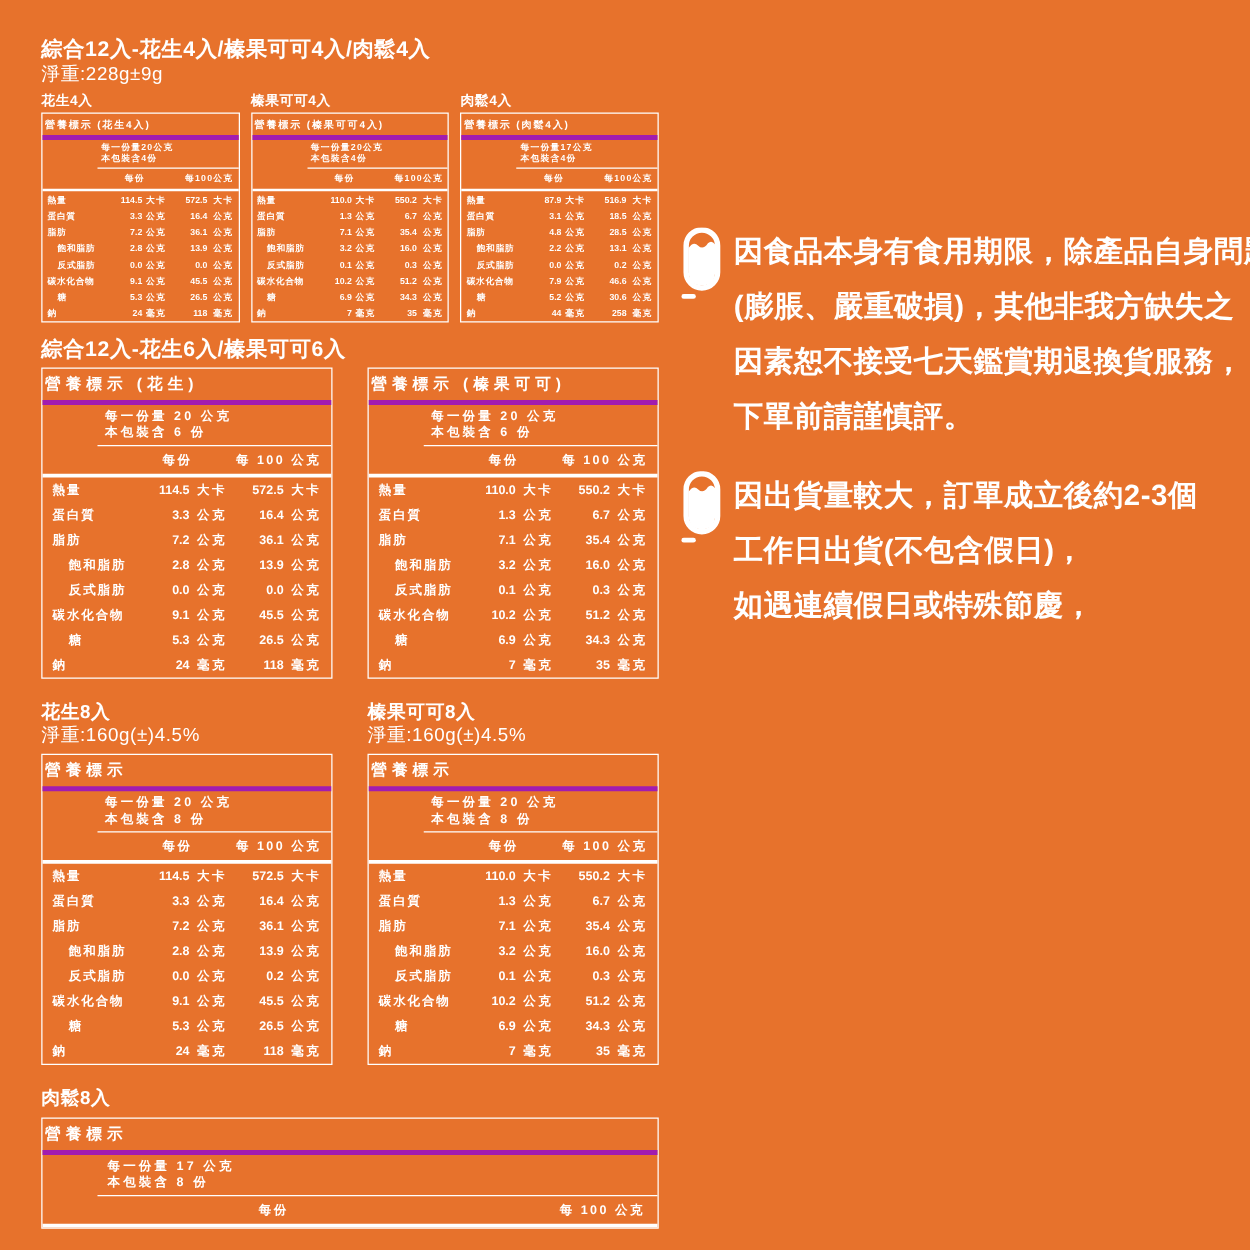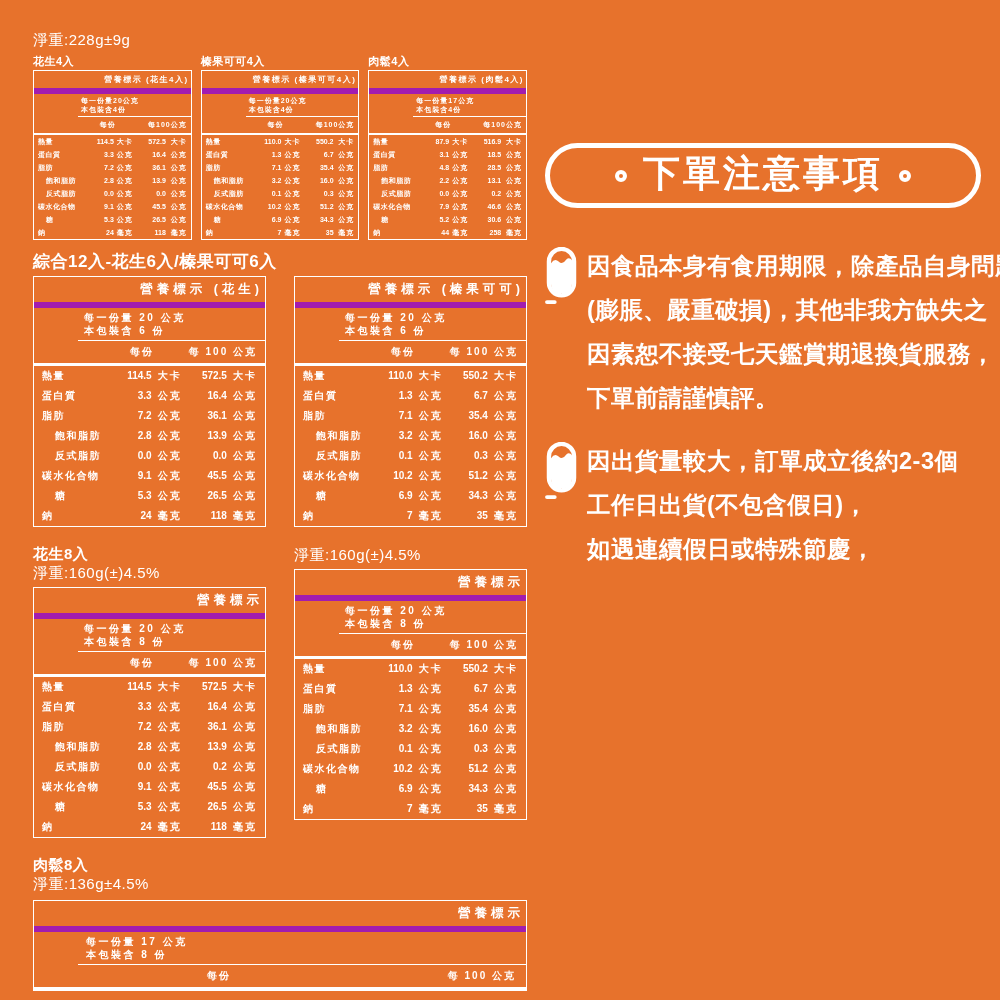--- a/index.html
+++ b/index.html
@@ -18,21 +18,21 @@
   .sec-weight { font-size:15px; font-weight:normal; line-height:20px; letter-spacing:0.5px; }
   .pack-label-sm { font-size:11px; font-weight:bold; line-height:14px; margin-bottom:2px; letter-spacing:0.5px; }
   .pack-label-md { font-size:15px; font-weight:bold; line-height:18px; letter-spacing:0.5px; }
 
   .tri-row { display:flex; gap:9px; margin-top:4px; }
   .tri-row > div { flex:1; }
   .duo-row { display:flex; gap:28px; margin-top:4px; }
   .duo-row > div { flex:1; }
 
   .ntable { border:1px solid #fff; font-weight:bold; }
-  .t-header { text-align:right; border-bottom:6px solid #a21caf; }
+  .t-header { text-align:left; border-bottom:4px solid #a21caf; }
   .t-servblock { border-bottom:1px solid #fff;margin-left:44px; }
   .t-colhead { display:flex; border-bottom:3px solid #fff; }
   .ch-sp {}
   .ch1 { text-align:center; }
   .ch2 { flex:1; text-align:right; }
   .t-row { display:flex; align-items:baseline; }
   .t-label {}
   .t-v1 { text-align:right; }
   .t-u1 {}
   .t-v2 { flex:1; text-align:right; }
@@ -93,20 +93,21 @@
   .note-2 { margin-top:19px; }
   .note-icon { width:33px; flex:0 0 33px; margin-right:9px; padding-top:3px; }
   .note-lines { font-size:23.5px; font-weight:bold; line-height:44px; letter-spacing:0.5px; white-space:nowrap; }
 </style>
 </head>
 <body style="background: rgb(231, 114, 44); color: rgb(255, 255, 255);">
 
 <div class="left-col">
 
   <div>
+    <div class="sec-title">綜合12入-花生4入/榛果可可4入/肉鬆4入</div>
     <div class="sec-weight">淨重:228g±9g</div>
     <div class="tri-row">
       <div>
         <div class="pack-label-sm">花生4入</div>
         <div class="ntable small">
           <div class="t-header">營養標示 (花生4入)</div>
           <div class="t-servblock">
             <div>每一份量20公克</div>
             <div>本包裝含4份</div>
           </div>
@@ -540,20 +541,21 @@
                 <span class="t-label">鈉</span>
                 <span class="t-v1">24</span>
                 <span class="t-u1">毫克</span>
                 <span class="t-v2">118</span>
                 <span class="t-u2">毫克</span>
               </div>
             </div>
         </div>
       </div>
       <div>
+        <div class="pack-label-md">榛果可可8入</div>
         <div class="sec-weight weight-gap">淨重:160g(±)4.5%</div>
         <div class="ntable medium">
           <div class="t-header">營養標示</div>
           <div class="t-servblock">
             <div>每一份量 20 公克</div>
             <div>本包裝含 8 份</div>
           </div>
           <div class="t-colhead">
             <span class="ch-sp"></span>
             <span class="ch1">每份</span>
@@ -617,44 +619,38 @@
                 <span class="t-u2">毫克</span>
               </div>
             </div>
         </div>
       </div>
     </div>
   </div>
 
   <div class="sec4">
     <div class="pack-label-md">肉鬆8入</div>
-    <div class="sec-weight weight-gap">淨重:136g±4.5%</div>
     <div class="ntable wide sec4-table">
       <div class="t-header">營養標示</div>
       <div class="t-servblock">
         <div>每一份量 17 公克</div>
         <div>本包裝含 8 份</div>
       </div>
       <div class="t-colhead">
         <span class="ch-sp"></span>
         <span class="ch1">每份</span>
         <span class="ch2">每 100 公克</span>
       </div>
 
     </div>
   </div>
 
 </div>
 
 <div class="right-col">
-  <div class="pill">
-    <span class="ring"></span>
-    <span class="pill-text">下單注意事項</span>
-    <span class="ring"></span>
-  </div>
 
   <div class="note note-1">
     <div class="note-icon">
       <svg viewBox="0 0 34 60" width="33" height="58">
         <rect x="4" y="2" width="26" height="48" rx="13" fill="none" stroke="#fff" stroke-width="4.5"></rect>
         <path d="M6 17 Q10 11 14 15 Q18 19 22 13 Q25 10 28 14 L28 36 Q28 48 17 48 Q6 48 6 36 Z" fill="#fff"></path>
         <rect x="0" y="55" width="12" height="4" rx="2" fill="#fff"></rect>
       </svg>
     </div>
     <div class="note-lines">

